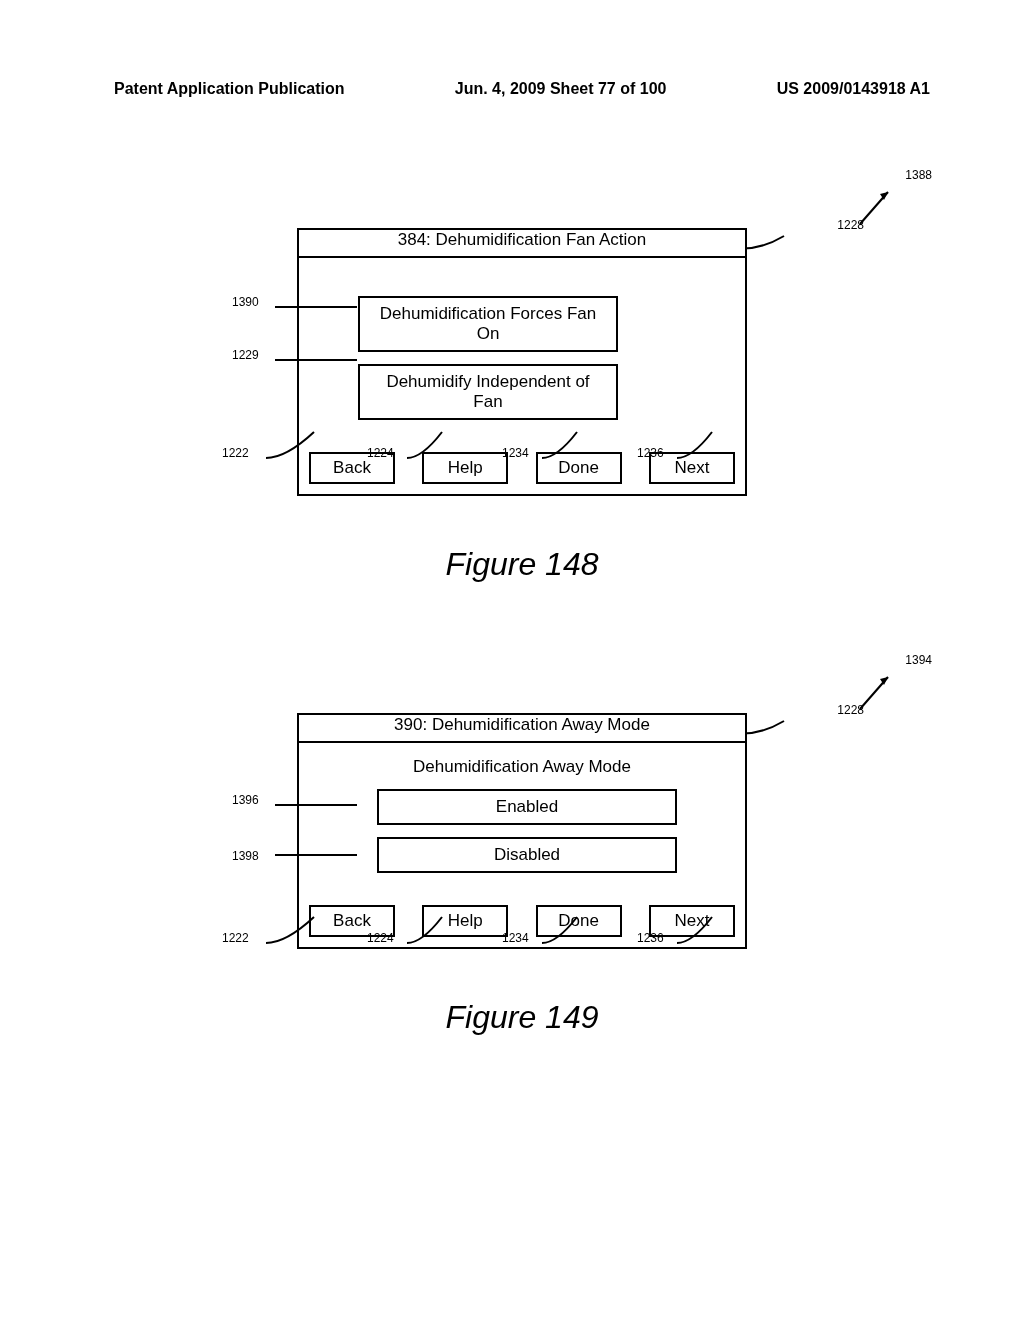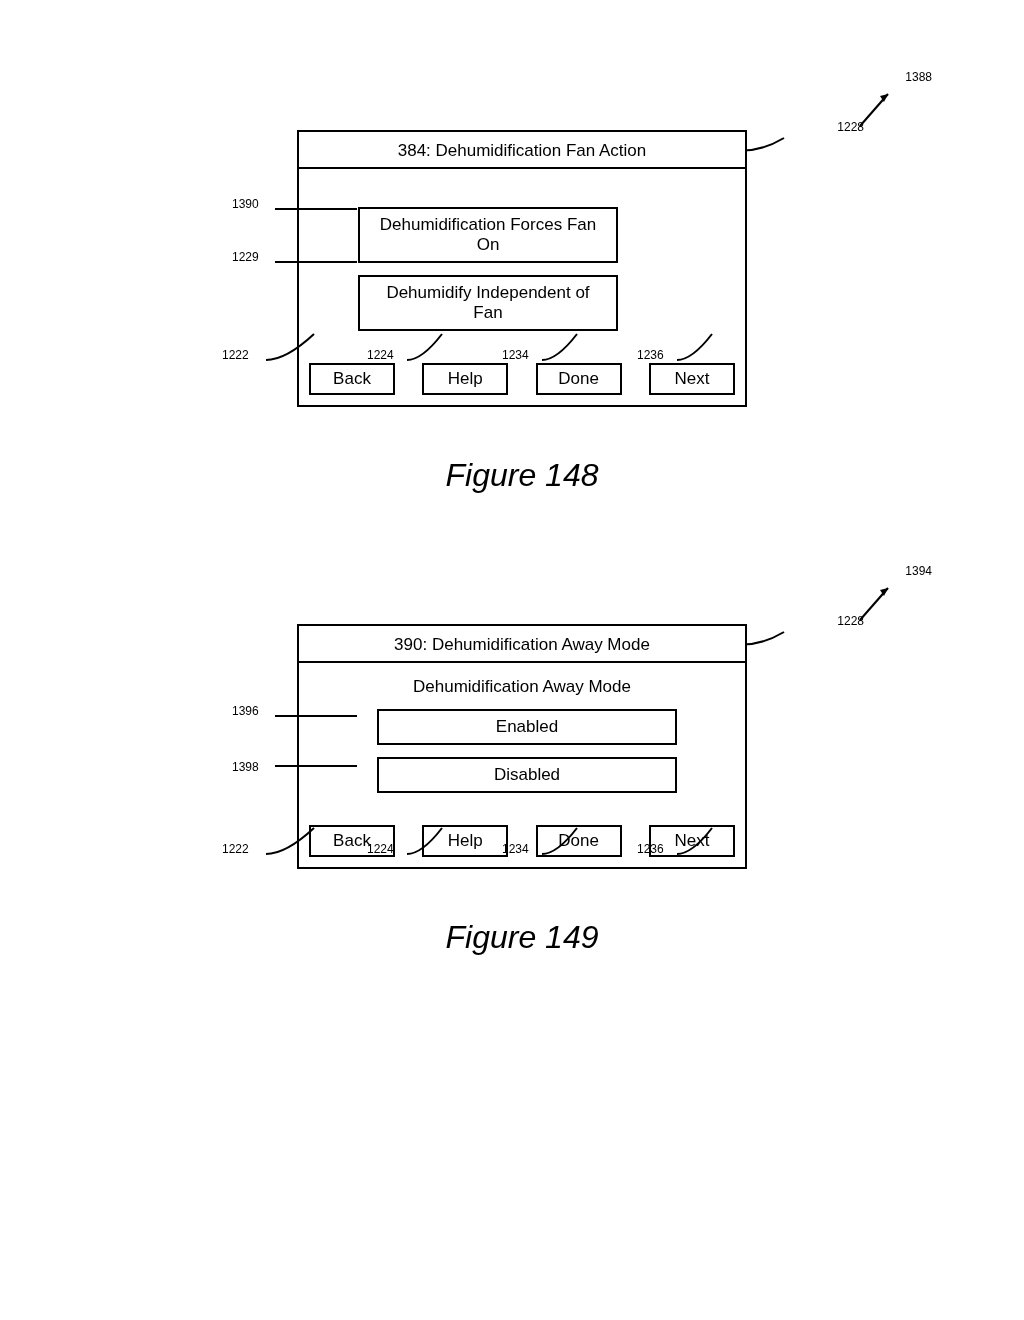--- a/index.html
+++ b/index.html
@@ -34,21 +34,21 @@
     border: 2px solid #000;
     width: 450px;
     margin: 0 auto;
     background: #fff;
     position: relative;
   }
   .title-bar {
     border-bottom: 2px solid #000;
     text-align: center;
     font-size: 17px;
-    padding: 9px 4px 6px 4px;
+    padding: 0 4px 6px 4px;
   }
   .body-area {
     padding: 10px 18px 12px 18px;
   }
   .subtitle {
     text-align: center;
     font-size: 17px;
     margin: 4px 0 5px 0;
   }
   .opt-row {
@@ -94,20 +94,25 @@
     background: #000;
   }
   .hline { height: 2px; }
   svg.arrow { position: absolute; overflow: visible; }
 </style>
 </head>
 <body>
 
 <div class="page">
 
+  <div class="header-row">
+    <span>Patent Application Publication</span>
+    <span>Jun. 4, 2009   Sheet 77 of 100</span>
+    <span>US 2009/0143918 A1</span>
+  </div>
 
   <div class="figure-block">
 
     <div class="annot" style="right:-30px; top:-10px;">1388</div>
     <svg class="arrow" style="right:2px; top:6px;" width="40" height="40">
       <line x1="0" y1="40" x2="28" y2="8" stroke="#000" stroke-width="2"></line>
       <polygon points="28,8 20,10 24,16" fill="#000"></polygon>
     </svg>
 
     <div class="annot" style="right:38px; top:40px;">1228</div>

